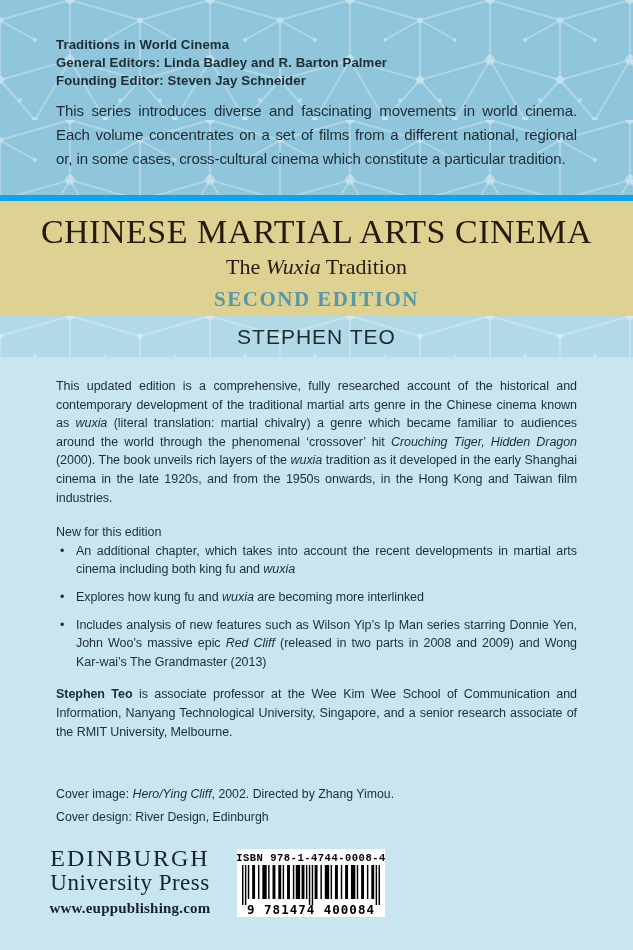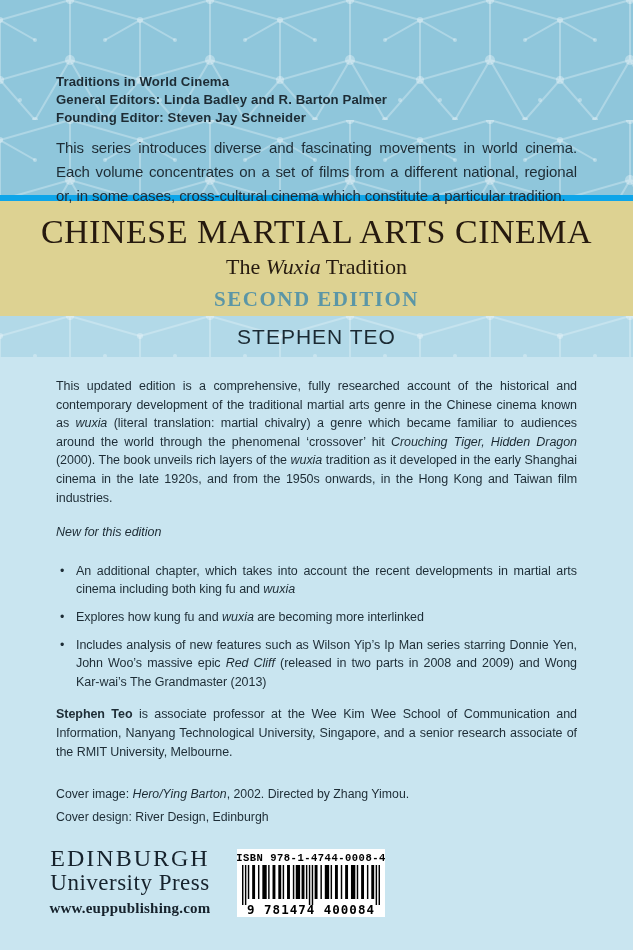--- a/index.html
+++ b/index.html
@@ -7,36 +7,36 @@
     position:relative; width:633px; height:950px; overflow:hidden;
     background:#c9e5f0; color:#1d2c35;
     font-family:"Liberation Sans", sans-serif;
   }
   
   .band-top{position:absolute;left:0;top:0;width:633px;height:195px;background:#8fc6db;}
   .band-title{position:absolute;left:0;top:195px;width:633px;height:121px;background:#ddd292;border-top:6px solid #0ea5e9;}
   .band-author{position:absolute;left:0;top:316px;width:633px;height:41px;background:#b2d9e8;}
   .pattern-svg{position:absolute;inset:0;width:100%;height:100%;display:block;}
   
-  .series-block{position:relative;z-index:2;padding:36px 56px 0 56px;width:521px;margin-top:37px;}
+  .series-block{position:relative;z-index:2;padding:36px 56px 0 56px;width:521px;}
   .series-line{font-weight:bold;font-size:13.2px;line-height:18px;letter-spacing:.1px;}
   .series-desc{margin-top:9px;font-size:15px;line-height:24px;text-align:justify;letter-spacing:-.1px;}
   
   .title-inner{position:relative;z-index:2;text-align:center;padding-top:13px;color:#261a0f;
                font-family:"Liberation Serif", serif;}
   .main-title{font-size:34px;line-height:36px;font-weight:500;letter-spacing:.5px;white-space:nowrap;}
   .sub-title{font-size:22px;line-height:26px;margin-top:4px;}
   .edition{font-size:21px;line-height:24px;margin-top:7px;font-weight:bold;letter-spacing:1.5px;color:#5b96a6;}
   
   .author-inner{position:relative;z-index:2;text-align:center;padding-top:9px;
                 font-size:21px;letter-spacing:1px;color:#1b2a33;}
   
   .body-col{position:absolute;left:56px;top:377px;width:521px;font-size:12.5px;line-height:18.6px;letter-spacing:-.05px;}
   .blurb{text-align:justify;margin:0 0 16px 0;}
-  .new-heading{margin:0 0 20px 0;font-style:italic;}
+  .new-heading{margin:0 0 0 0;}
   ul.features{list-style:none;margin:0;padding:0;}
   ul.features li{position:relative;padding-left:20px;margin-bottom:9px;text-align:justify;}
   ul.features li .dot{position:absolute;left:4px;top:0;}
   .bio{text-align:justify;margin:14px 0 0 0;}
   
   .credits{position:absolute;left:56px;top:786px;width:521px;font-size:12.3px;line-height:16.5px;}
   .credits .design{margin-top:6px;}
   
   .publisher{position:absolute;left:38px;top:845px;width:184px;text-align:center;
              font-family:"Liberation Serif", serif;color:#16222c;}
@@ -134,21 +134,21 @@
       </li>
       <li>
         <span class="dot">•</span>
         <span><span>Includes analysis of new features such as Wilson Yip’s Ip Man series starring Donnie Yen, John Woo’s massive epic </span><span style="font-style: italic;">Red Cliff</span><span> (released in two parts in 2008 and 2009) and Wong Kar-wai’s </span><span style="">The Grandmaster</span><span> (2013)</span></span>
       </li>
     </ul>
     <p class="bio"><span style="font-weight: bold;">Stephen Teo</span><span> is associate professor at the Wee Kim Wee School of Communication and Information, Nanyang Technological University, Singapore, and a senior research associate of the RMIT University, Melbourne.</span></p>
   </div>
 
   <div class="credits">
-    <div><span>Cover image: </span><span style="font-style: italic;">Hero/Ying Barton</span><span>, 2002. Directed by Zhang Yimou.</span></div>
+    <div><span>Cover image: </span><span style="font-style: italic;">Hero/Ying Cliff</span><span>, 2002. Directed by Zhang Yimou.</span></div>
     <div class="design">Cover design: River Design, Edinburgh</div>
   </div>
 
   <div class="publisher">
     <div class="pub-name1">EDINBURGH</div>
     <div class="pub-name2">University Press</div>
     <div class="pub-site">www.euppublishing.com</div>
   </div>
 
   <div class="barcode-box">

